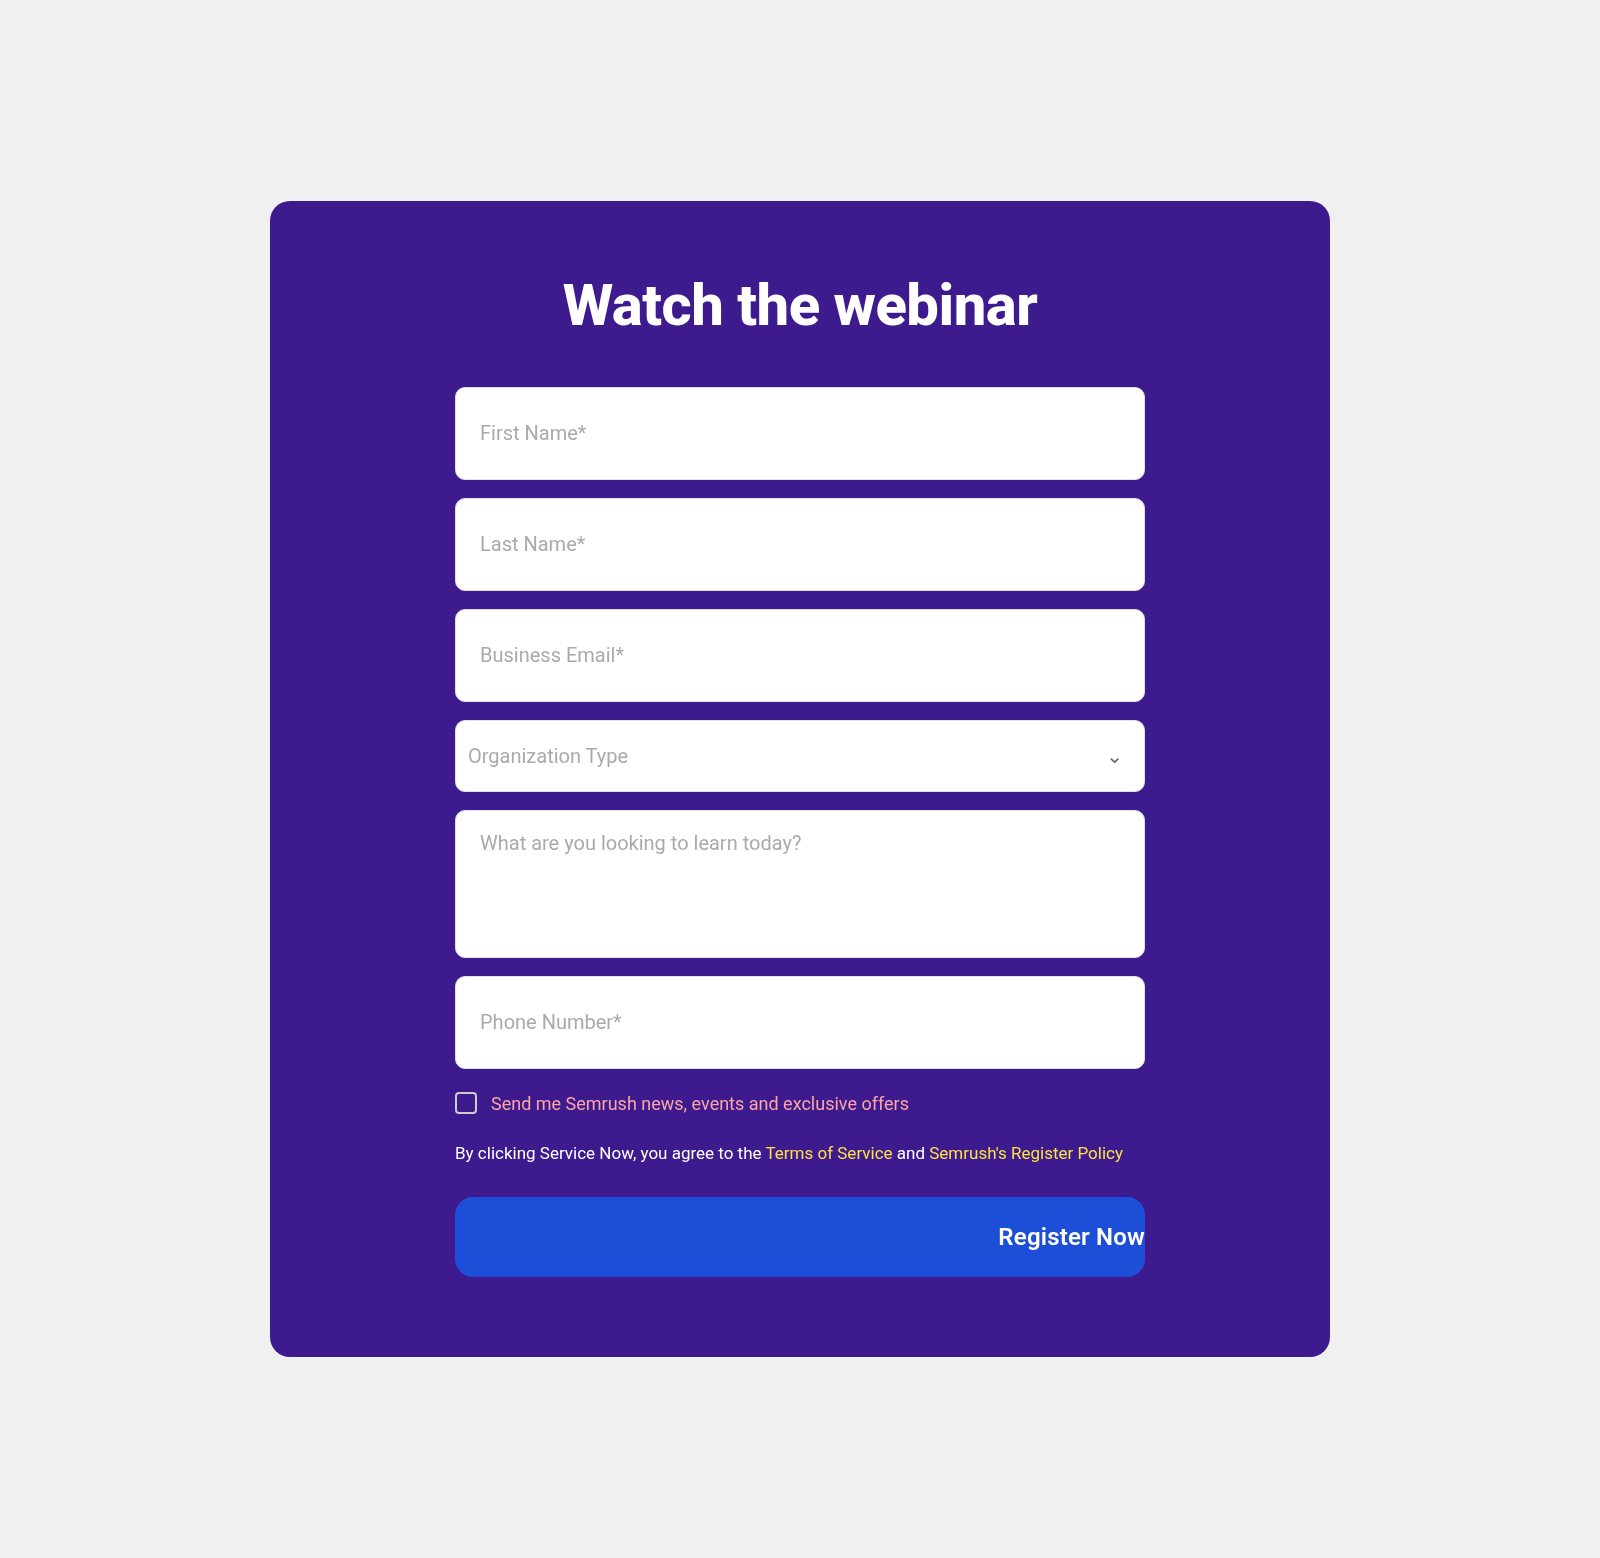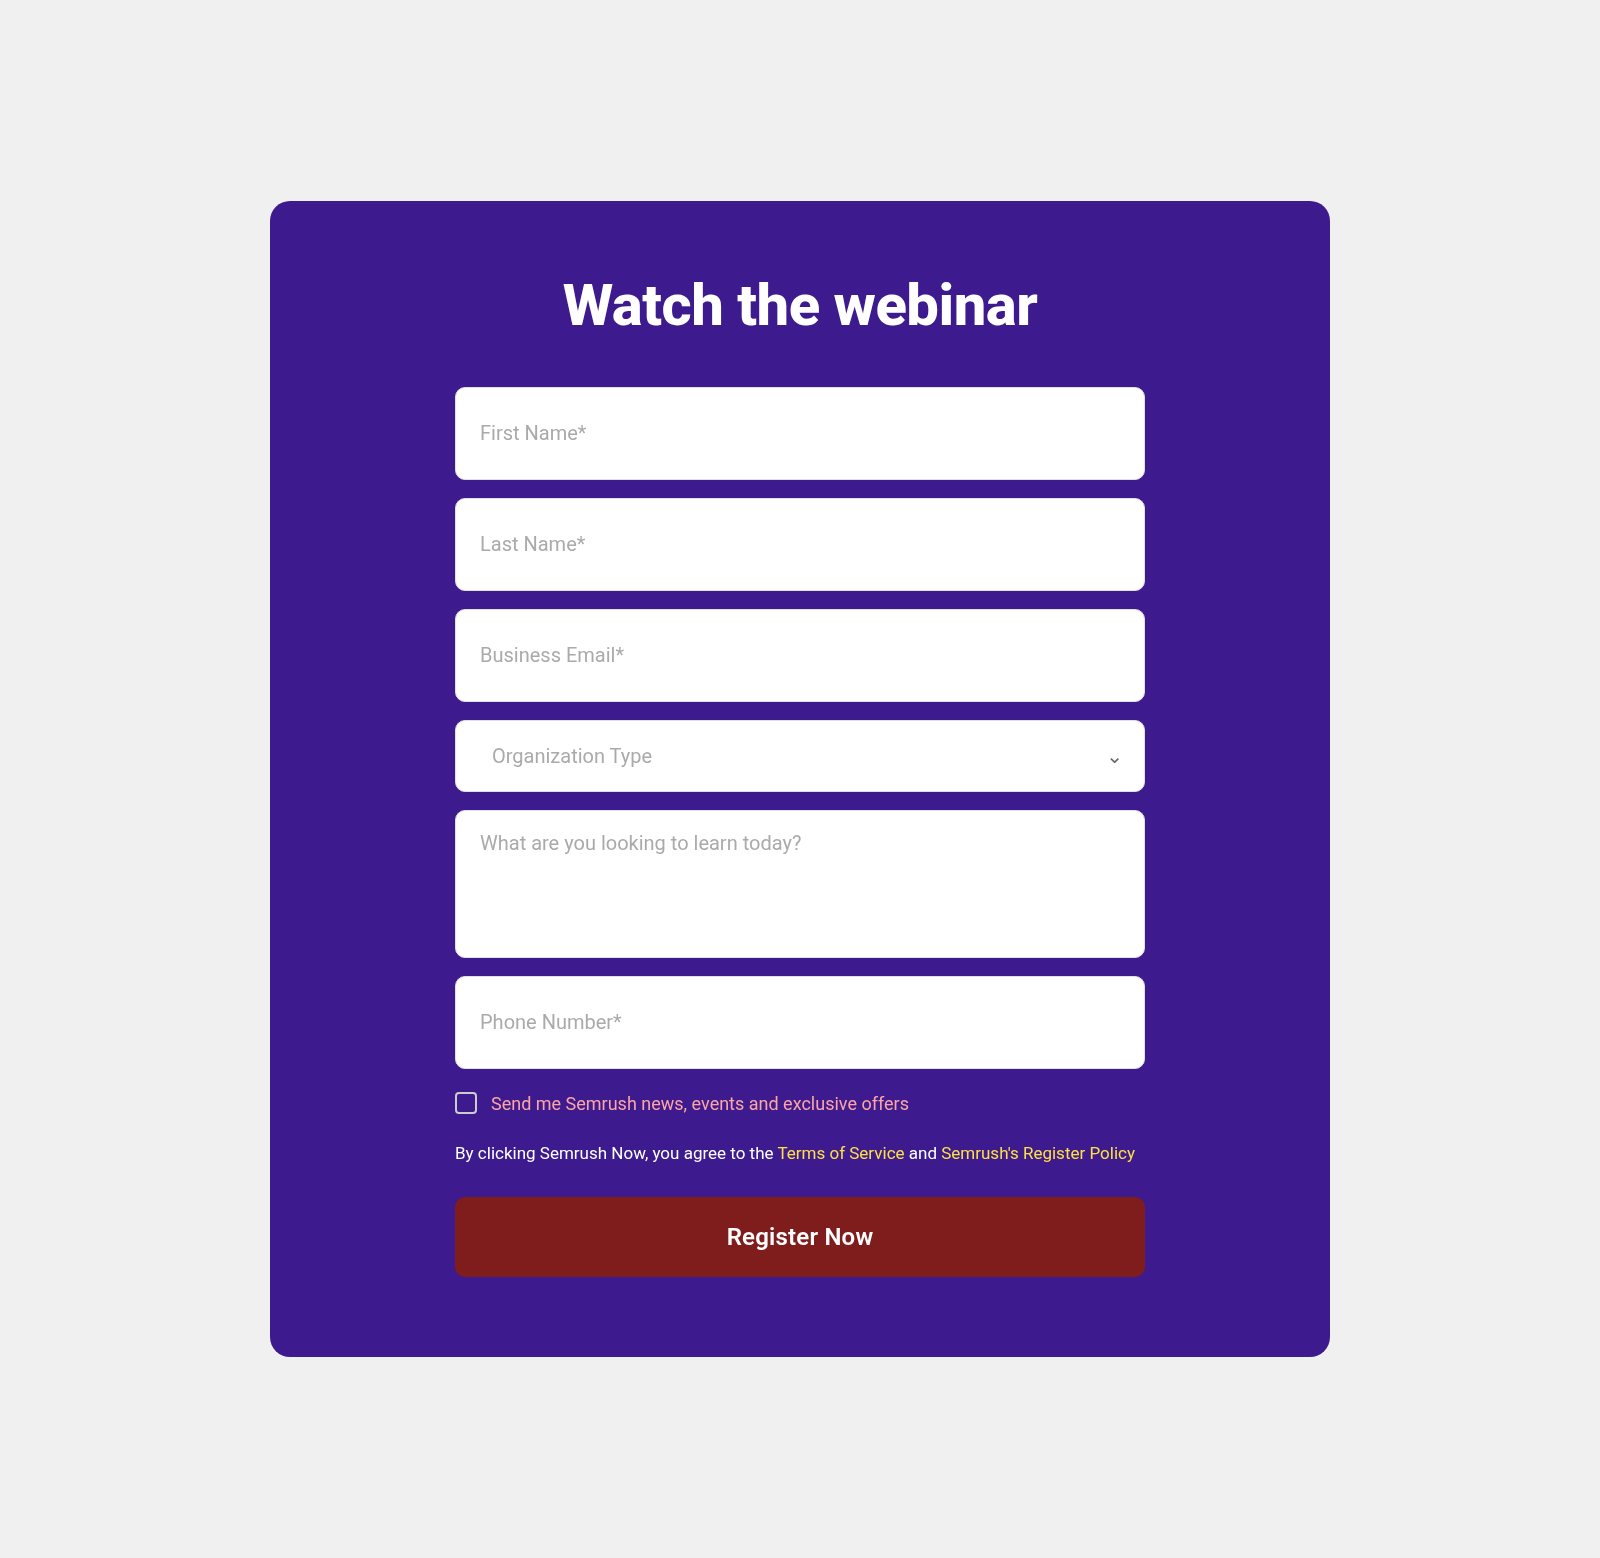--- a/index.html
+++ b/index.html
@@ -74,21 +74,21 @@
       position: relative;
       width: 100%;
     }
 
     .select-field {
       width: 100%;
       height: 72px;
       border-radius: 10px;
       border: 1.5px solid #e0e0e0;
       background: #ffffff;
-      padding: 0 36px;
+      padding: 0 12px;
       font-size: 20px;
       color: #aaa;
       outline: none;
       font-family: inherit;
       appearance: none;
       -webkit-appearance: none;
       cursor: pointer;
     }
 
     .select-field option {
@@ -156,31 +156,32 @@
     }
 
     .legal-link {
       color: #fde047;
       text-decoration: none;
     }
 
     .register-button {
       width: 100%;
       height: 80px;
-      background: #7f1d1d;
+      background: #1d4ed8;
       border: none;
-      border-radius: 10px;
+      border-radius: 18px;
       color: #ffffff;
       font-size: 24px;
       font-weight: 600;
       cursor: pointer;
       font-family: inherit;
       margin-top: 12px;
       letter-spacing: 0.2px;
       transition: background 0.2s;
+      text-align: right;
     }
   </style>
 </head>
 <body>
 
 <div class="page-wrapper">
   <div class="card">
     <h1 class="title">Watch the webinar</h1>
 
     <form class="form">
@@ -207,20 +208,20 @@
       <textarea class="textarea-field" placeholder="What are you looking to learn today?" style=""></textarea>
 
       <input class="input-field" type="tel" placeholder="Phone Number*" style="">
 
       <div class="checkbox-row">
         <input class="checkbox-input" type="checkbox" id="newsletter-checkbox" style="">
         <label class="checkbox-label" for="newsletter-checkbox">Send me Semrush news, events and exclusive offers</label>
       </div>
 
       <p class="legal-text">
-        <span>By clicking Semrush Now, you agree to the </span><a class="legal-link" href="#">Terms of Service</a><span> and </span><a class="legal-link" href="#">Semrush's Register Policy</a>
+        <span>By clicking Service Now, you agree to the </span><a class="legal-link" href="#">Terms of Service</a><span> and </span><a class="legal-link" href="#">Semrush's Register Policy</a>
       </p>
 
       <button class="register-button" type="submit">Register Now</button>
 
     </form>
   </div>
 </div>
 
 </body></html>

